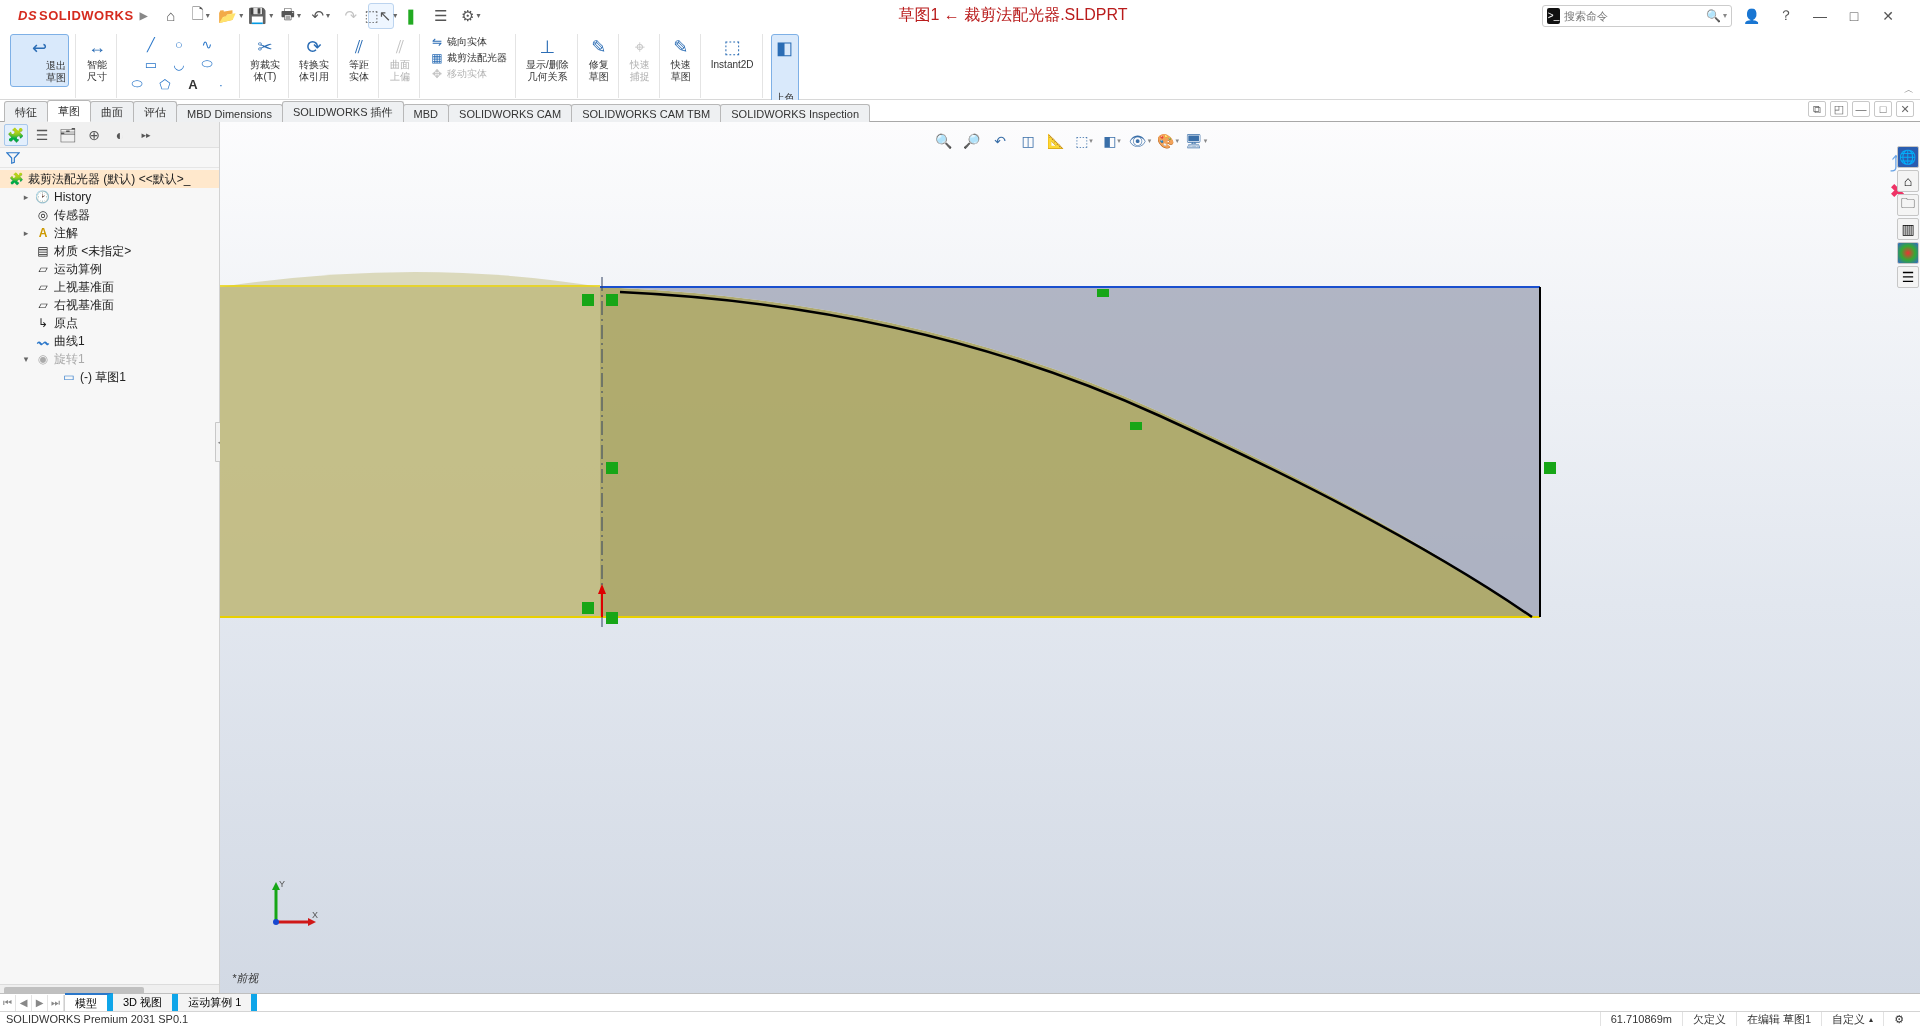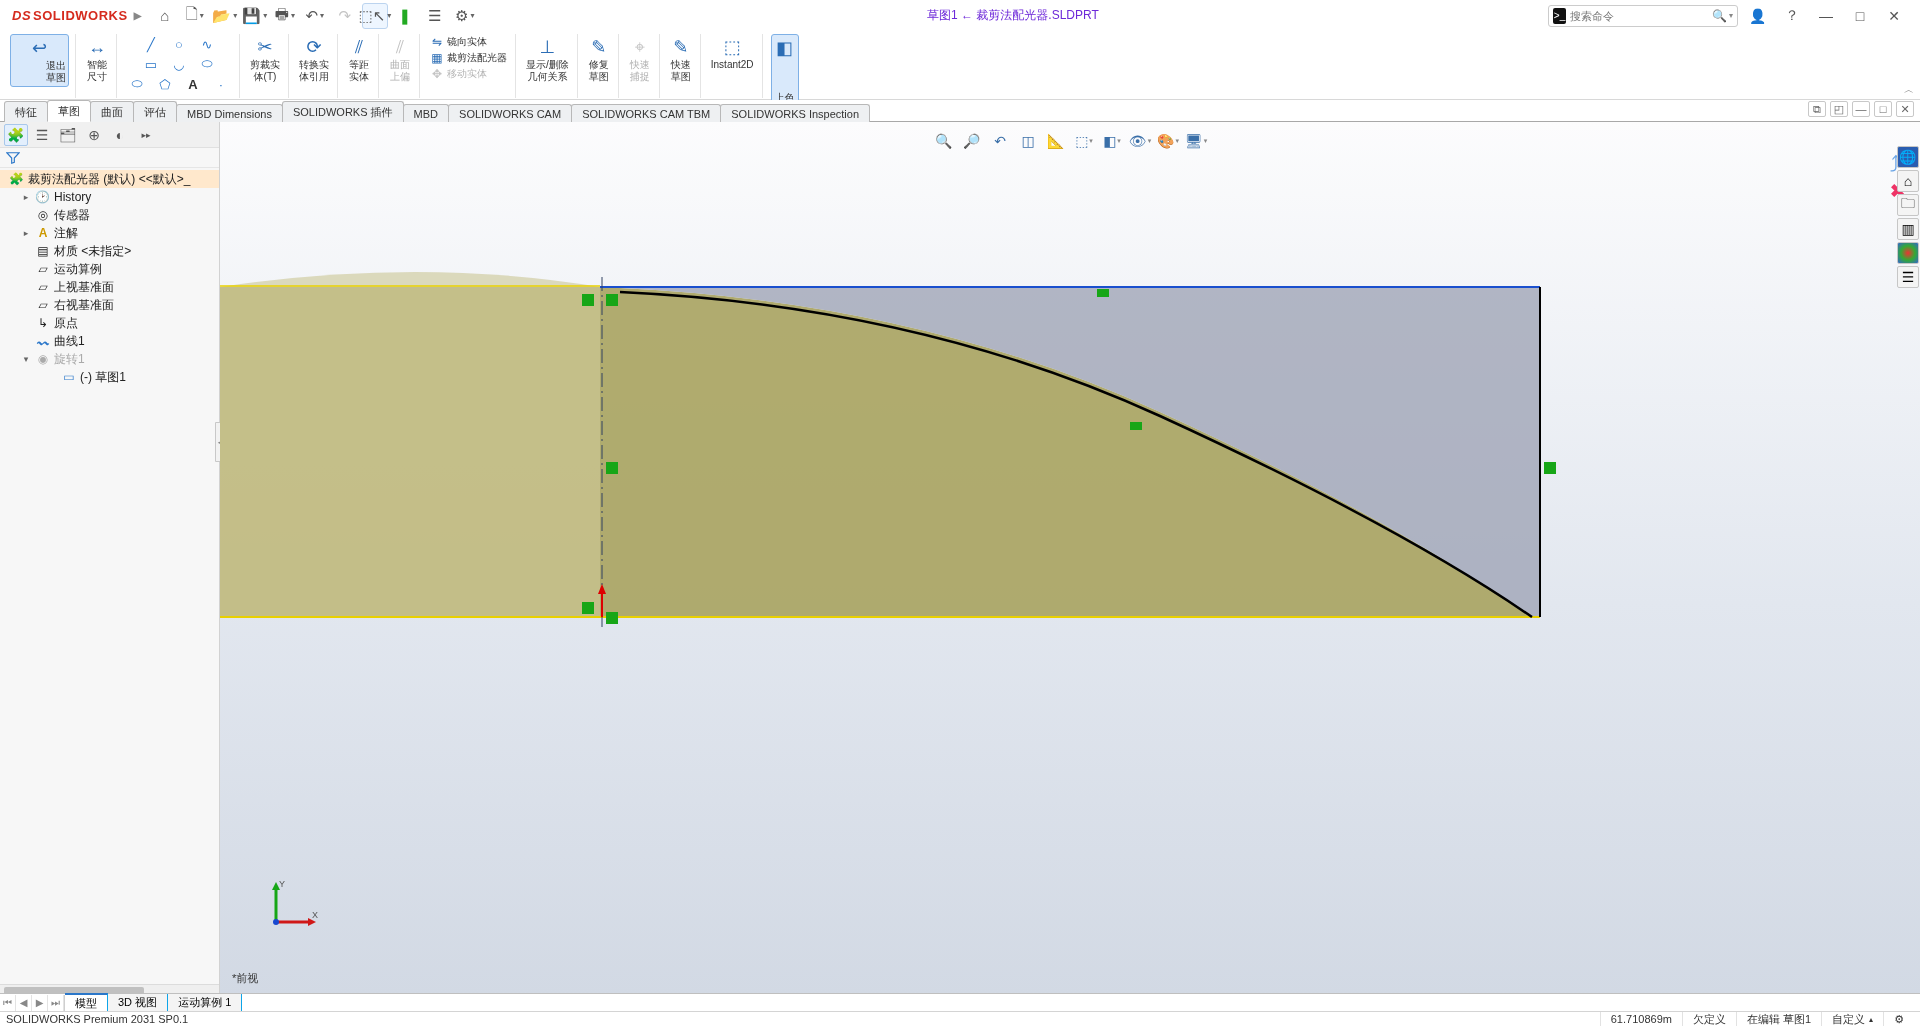--- a/index.html
+++ b/index.html
@@ -1,23 +1,23 @@
 <!DOCTYPE html>
 <html><head>
 <meta charset="utf-8">
 <style>
 * { margin: 0; padding: 0; box-sizing: border-box; font-family: "Microsoft YaHei", Arial, sans-serif; }
 html, body { width: 1920px; height: 1026px; overflow: hidden; background: #fff; }
-.titlebar { height: 32px; display: flex; align-items: center; background: #fff; border-bottom: 1px solid transparent; padding: 0 12px; justify-content: center; }
+.titlebar { height: 32px; display: flex; align-items: center; background: #fff; border-bottom: 1px solid transparent; padding: 0 18px; justify-content: center; }
 .sw-logo { display: flex; align-items: center; font-weight: bold; color: #d52b1e; font-size: 13px; letter-spacing: 0.5px;}
 .sw-logo .ds { font-style: italic; margin-right: 2px; }
 .qat { display: flex; align-items: center; gap: 4px; margin-left: 10px; }
 .qat .btn, .qat .sep { width: 26px; height: 26px; display: inline-flex; align-items: center; justify-content: center; border: 1px solid transparent; border-radius: 3px; color: #555; font-size: 15px; cursor: pointer; }
 .qat .drop::after { content: "▾"; font-size: 8px; margin-left: 2px; color: #666; }
-.title-center { flex: 1; text-align: center; font-size: 12px; color: #6d28d9; }
+.title-center { flex: 1; text-align: center; font-size: 16px; color: #b91c1c; }
 .title-right { display:flex; align-items:center; gap:6px; }
 .search-wrap { display:flex; align-items:center; border:1px solid #ccc; border-radius:3px; padding:1px 4px; width:190px; height:22px; background:#fff;}
 .search-wrap .lead { width:16px; height:16px; background:#111; color:#fff; display:inline-flex; align-items:center; justify-content:center; font-size:10px; border-radius:2px;}
 .search-wrap input { border:none; outline:none; font-size:11px; flex:1; margin-left:4px; color:#666;}
 .search-wrap .mag { color:#888; font-size:12px;}
 .winctl { width:28px; height:26px; display:inline-flex; align-items:center; justify-content:center; color:#555; font-size:14px; cursor:pointer;}
 .ribbon { height: 68px; background:#fff; border-bottom:1px solid #d8d8d8; display:flex; align-items:flex-start; padding:2px 4px; position:relative; gap:2px;}
 .rgrp { display:flex; flex-direction:column; align-items:center; padding:0 6px; border-right:1px solid #e4e4e4; height:64px; justify-content:flex-start;}
 .rgrp .big { display:flex; flex-direction:column; align-items:center; font-size:10px; color:#333; gap:1px; padding:2px 2px; cursor:pointer; line-height:12px; text-align:center;}
 .rgrp .big.disabled { color:#b0b0b0; }
@@ -56,25 +56,25 @@
 .heads-up { position:absolute; top:6px; left:50%; transform:translateX(-50%); display:flex; gap:4px; background:rgba(255,255,255,0); padding:2px;}
 .heads-up .hb { width:24px; height:22px; display:inline-flex; align-items:center; justify-content:center; font-size:14px; color:#3a6fa8; cursor:pointer; border:1px solid transparent; border-radius:3px;}
 .heads-up .hb.drop::after{content:"▾"; font-size:7px; margin-left:1px; color:#888;}
 .confirm-corner { position:absolute; top:30px; right:8px; display:flex; flex-direction:column; align-items:flex-end; gap:2px;}
 .confirm-corner .arrow { width:34px; height:26px; display:inline-flex; align-items:center; justify-content:center; color:#6aa5e6; font-size:22px;}
 .confirm-corner .xbtn { width:22px; height:22px; color:#e36; font-size:18px; font-weight:bold;}
 .right-toolbar { position:absolute; top:22px; right:0; width:24px; display:flex; flex-direction:column; gap:2px; padding:2px 1px; background:rgba(255,255,255,0);}
 .right-toolbar .rb { width:22px; height:22px; display:inline-flex; align-items:center; justify-content:center; font-size:14px; border:1px solid #c6c6c6; background:#f4f4f4; border-radius:2px; cursor:pointer;}
 svg.model { position:absolute; inset:0; }
 .triad { position:absolute; left:40px; bottom:60px; width:60px; height:60px;}
-.viewlabel { position:absolute; left:12px; bottom:10px; font-size:11px; color:#333;}
+.viewlabel { position:absolute; left:12px; bottom:10px; font-size:11px; color:#333;font-style:italic;}
 .bottom-tabs { position:absolute; left:0; right:0; bottom:15px; height:18px; display:flex; align-items:center; background:#fff; border-top:1px solid #bfbfbf; font-size:11px;}
 .bottom-tabs .nav { display:flex; border-right:1px solid #cfcfcf;}
 .bottom-tabs .nav span{ width:16px; height:16px; display:inline-flex; align-items:center; justify-content:center; color:#888; border-right:1px solid #e3e3e3; cursor:pointer; font-size:10px;}
-.bottom-tabs .bt { padding:1px 10px; border-right:1px solid #0ea5e9; cursor:pointer; background:#f4f4f4;}
+.bottom-tabs .bt { padding:1px 10px; border-right:6px solid #0ea5e9; cursor:pointer; background:#f4f4f4;}
 .bottom-tabs .bt.active { background:#fff; border-top:2px solid #2b77c9; margin-top:-1px;}
 .statusbar { position:absolute; left:0; right:0; bottom:0; height:15px; background:#fff; border-top:1px solid #d4d4d4; font-size:11px; color:#333; display:flex; align-items:center; padding:0 6px;}
 .statusbar .sp { flex:1;}
 .statusbar .cell { padding:0 10px; border-left:1px solid #e2e2e2; height:100%; display:flex; align-items:center;}
 </style>
 </head>
 <body>
 
 <div class="titlebar">
   <div class="sw-logo">

